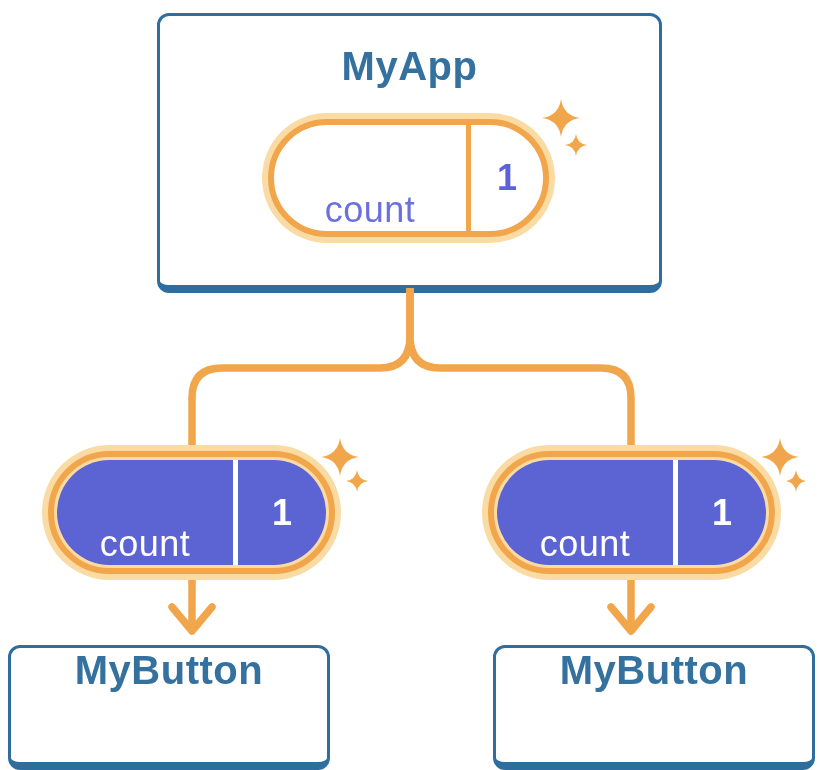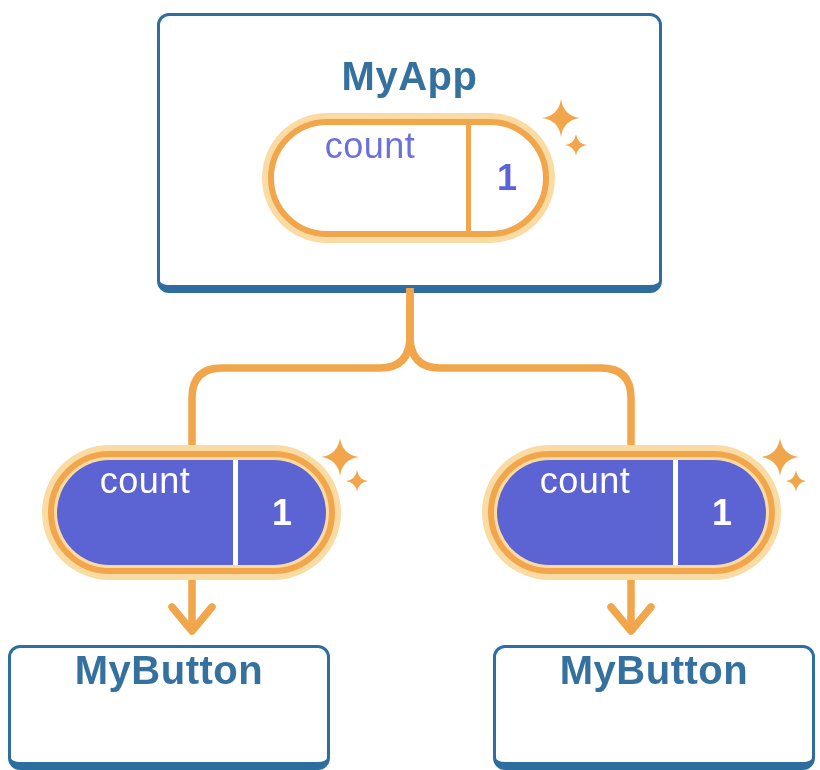--- a/index.html
+++ b/index.html
@@ -15,41 +15,41 @@
     position:absolute; box-sizing:border-box; background:#ffffff;
     border:3px solid #2E6E9F; border-bottom-width:8px; border-radius:12px;
   }
   .card-root  { left:157px; top:13px;  width:505px; height:280px; z-index:0; }
   .card-child { display:flex; align-items:flex-start; justify-content:center; z-index:0; }
   .child-left  { left:8px;   top:645px; width:322px; height:125px; }
   .child-right { left:493px; top:645px; width:322px; height:125px; }
   .card-title {
     color:#35719E; font-weight:700; font-size:40px; letter-spacing:0.5px;
   }
-  .root-title { position:absolute; left:0; top:38px; width:100%; text-align:center; }
+  .root-title { position:absolute; left:0; top:28px; width:100%; text-align:center; }
 
   
   .pill {
     position:absolute; box-sizing:border-box; background:#FBDBA4;
     border-radius:999px; padding:6px; z-index:2;
   }
   .pill-mid {
     box-sizing:border-box; height:100%; border:6px solid #F2A64B; border-radius:999px;
   }
   .pill-white .pill-mid { background:#ffffff; padding:0; }
   .pill-purple .pill-mid { background:#FBDBA4; padding:3px; }
   .pill-core {
     display:flex; align-items:stretch; height:100%;
     border-radius:999px; overflow:hidden;
   }
   .pill-purple .pill-core { background:#5C63D2; }
   .pill-top   { left:262px; top:113px; width:293px; height:130px; }
   .pill-left  { left:42px;  top:445px; width:299px; height:135px; }
   .pill-right { left:482px; top:445px; width:299px; height:135px; }
-  .pill-label-sec { flex:1; display:flex; align-items:flex-start; justify-content:center; }
+  .pill-label-sec { flex:1; display:flex; align-items:flex-end; justify-content:center; }
   .pill-value-sec { display:flex; align-items:center; justify-content:center; }
   .pill-white  .pill-value-sec { width:72px; }
   .pill-purple .pill-value-sec { width:88px; }
   .pill-divider { width:5px; }
   .pill-white  .pill-divider { background:#F2A64B; }
   .pill-purple .pill-divider { background:#ffffff; }
   .pill-label { font-size:36px; letter-spacing:0.5px; }
   .pill-value { font-size:36px; font-weight:700; }
   .pill-white  .pill-label { color:#6B71DC; }
   .pill-white  .pill-value { color:#5C63D6; }

